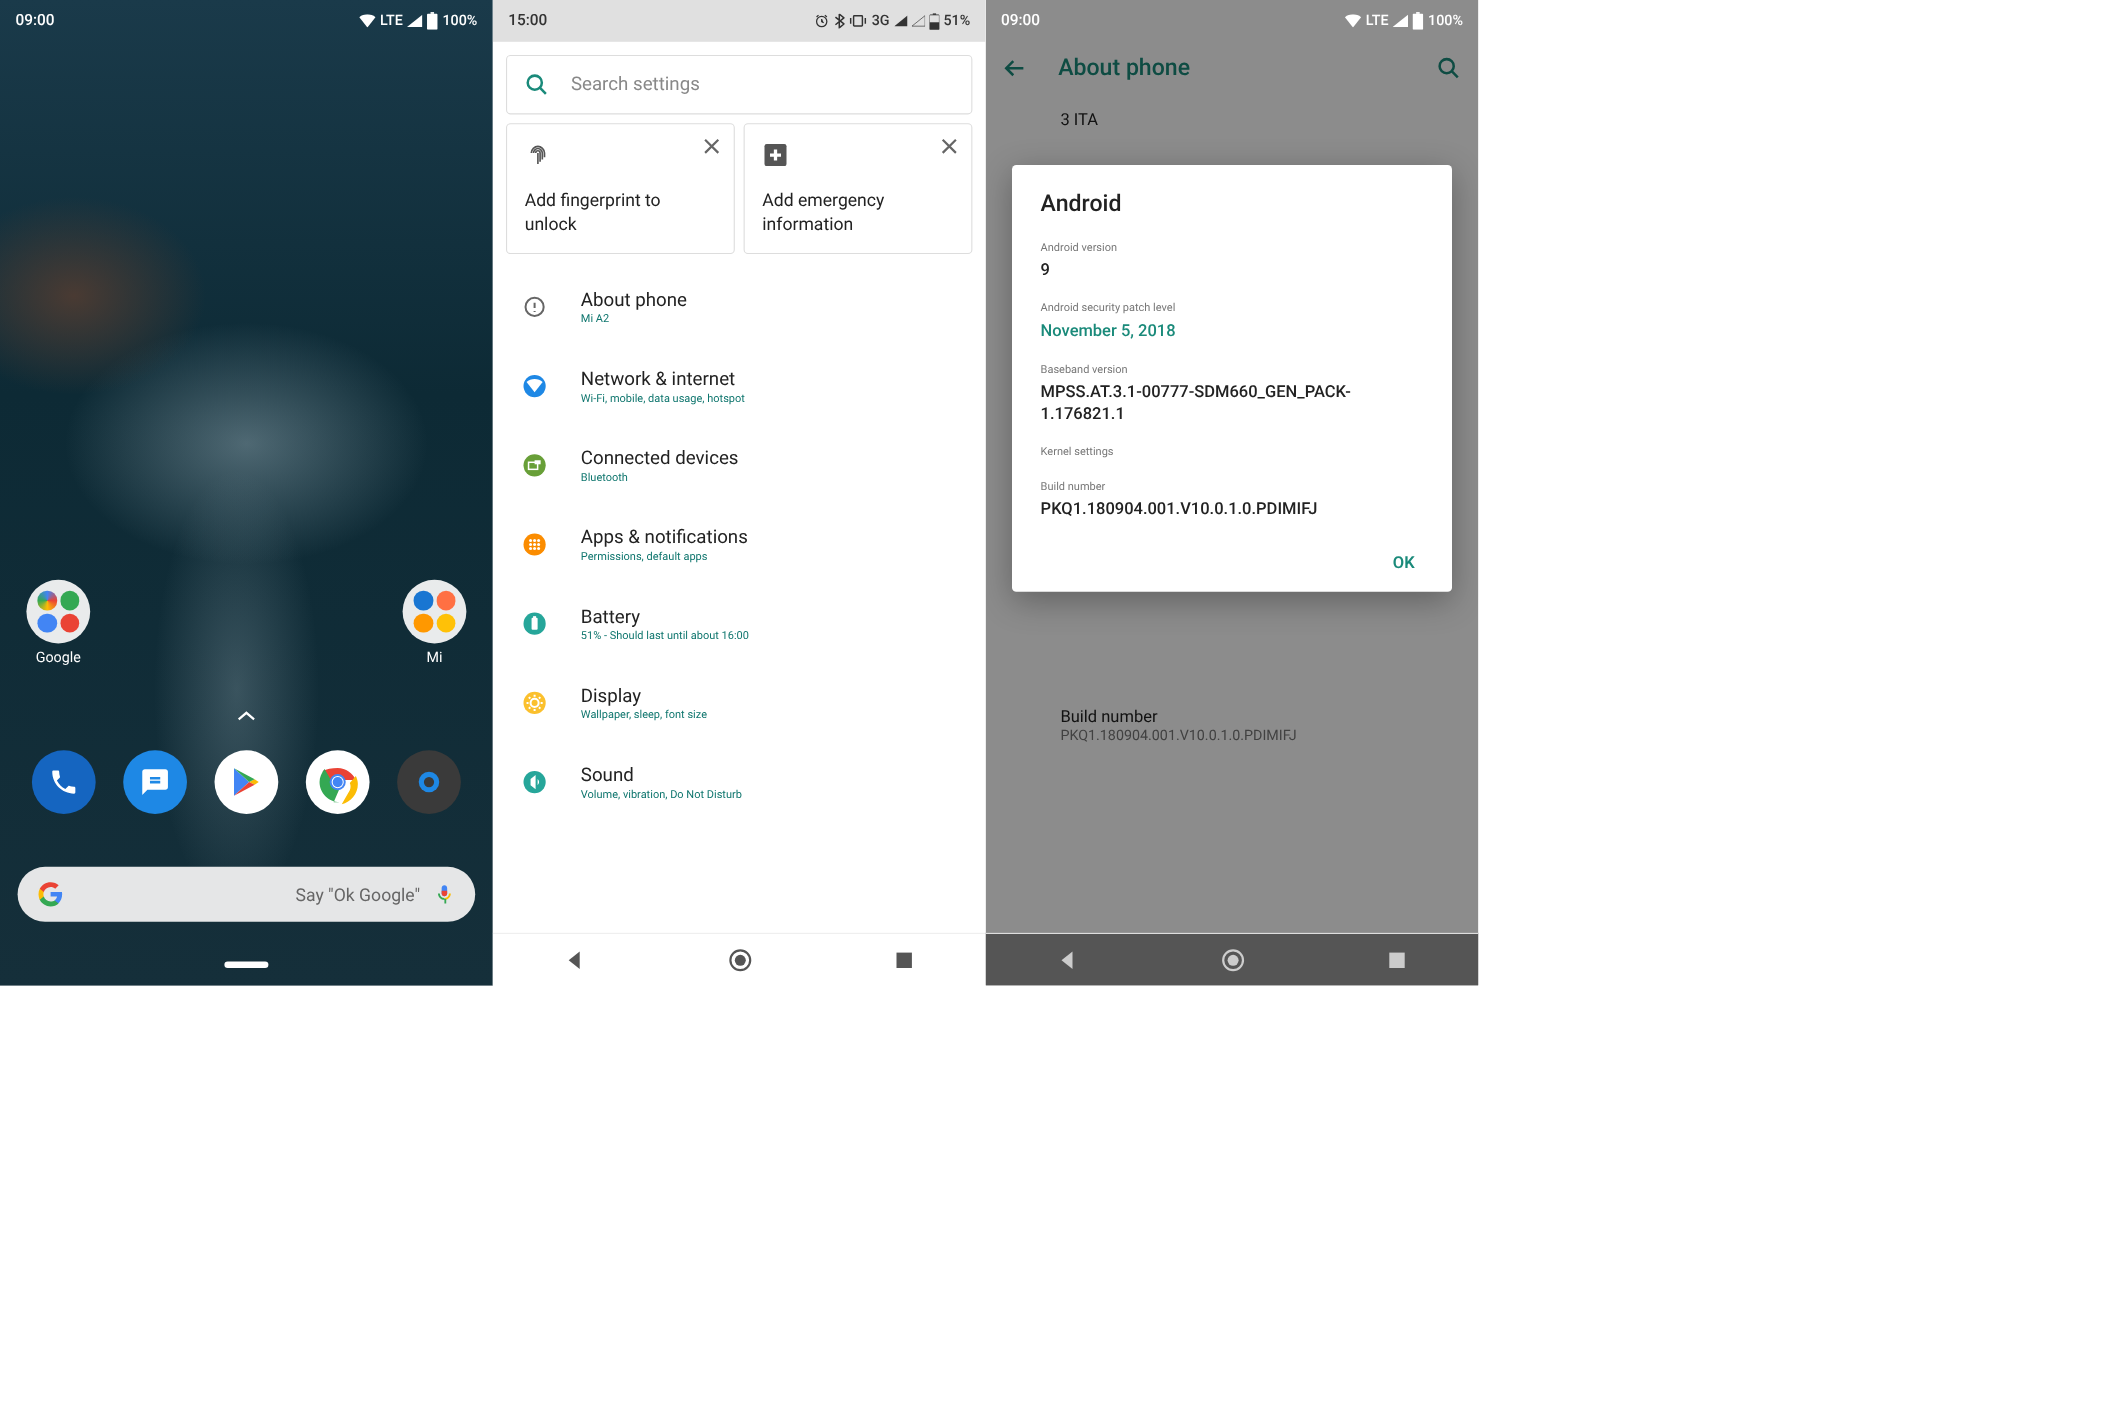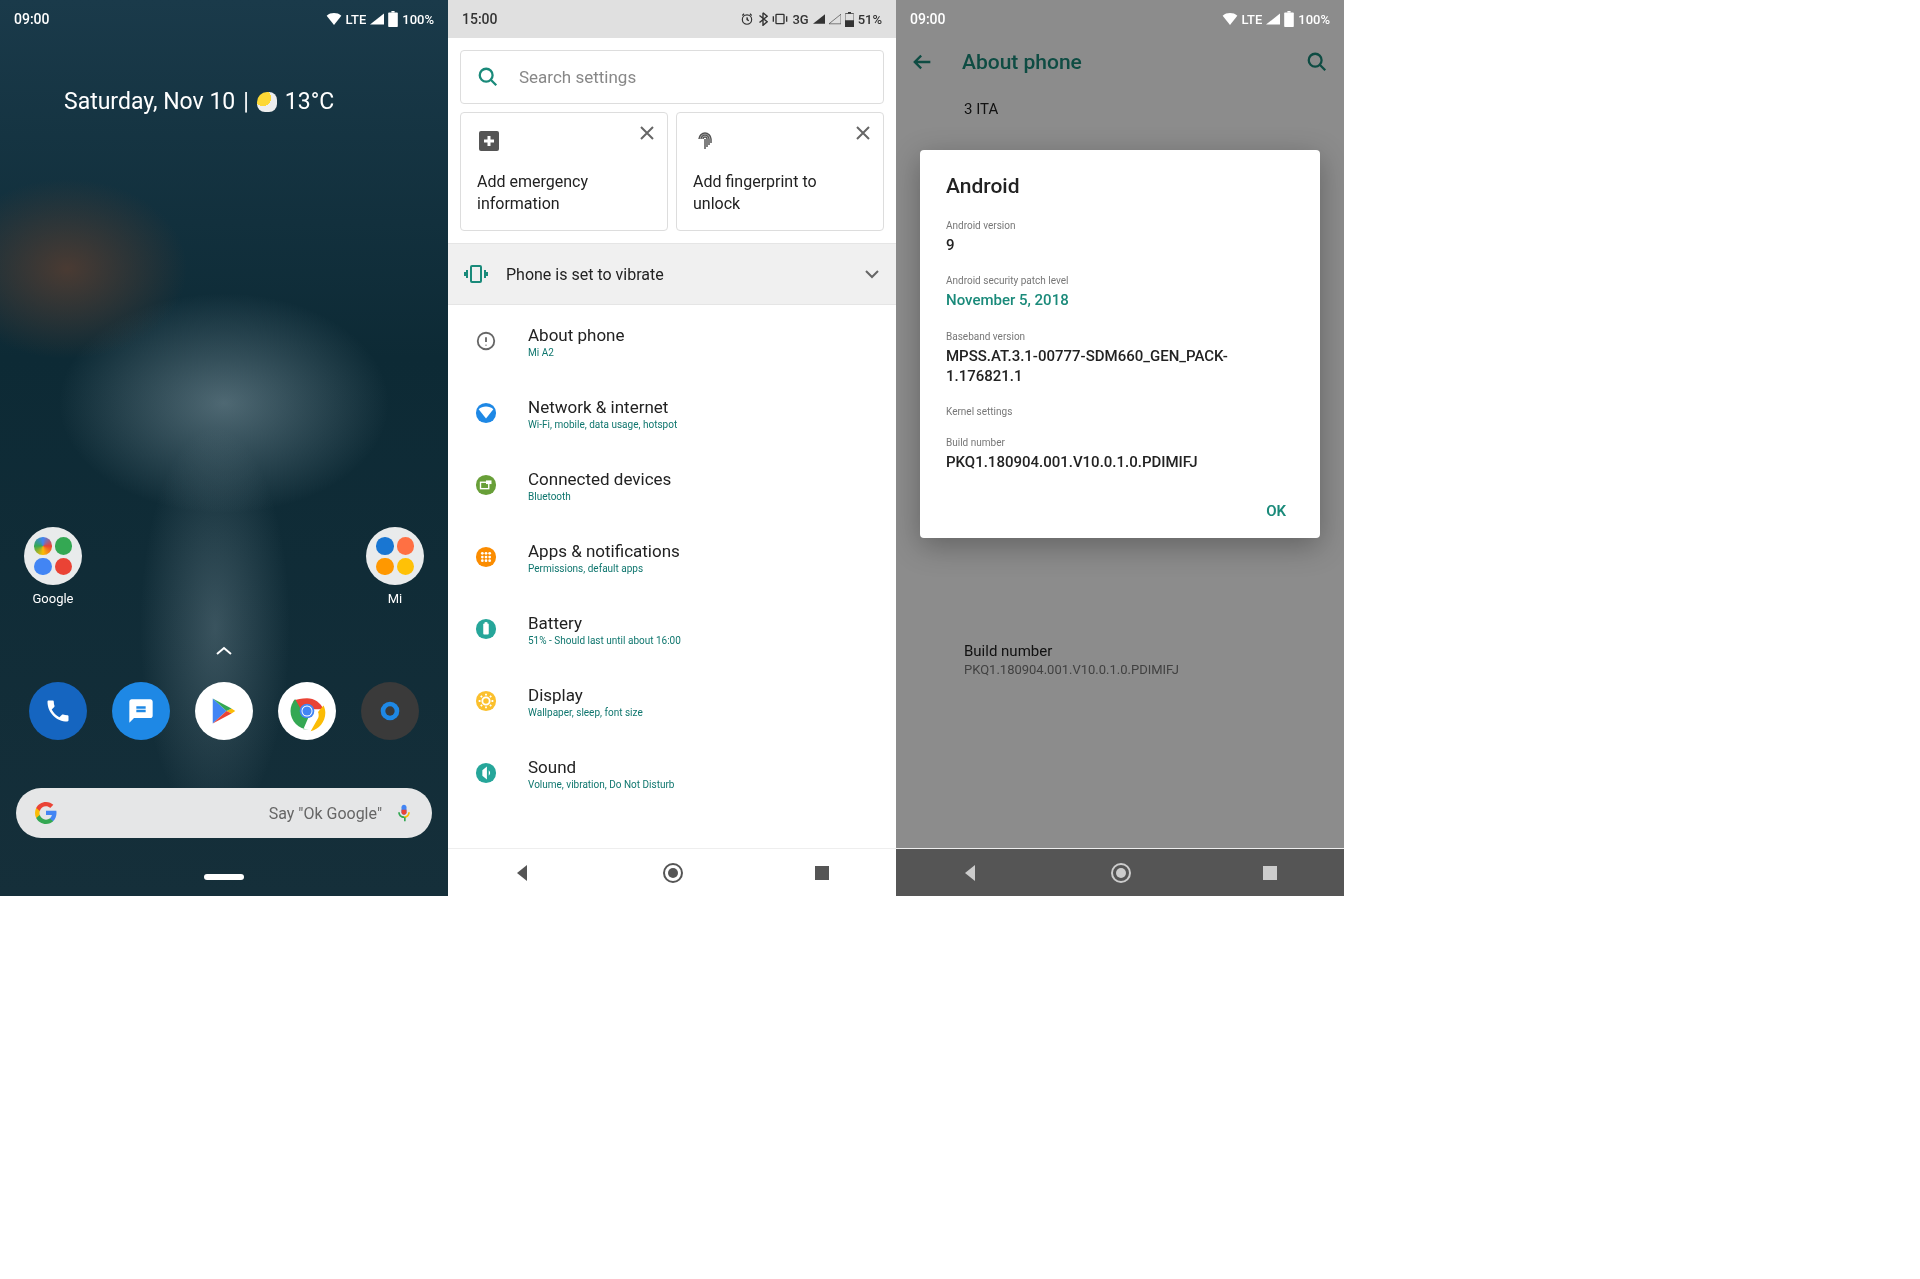--- a/index.html
+++ b/index.html
@@ -91,26 +91,20 @@
       <svg width="14" height="12" viewBox="0 0 20 16">
           <path fill="currentColor" d="M0 16L20 16 20 0z"></path>
         </svg>
       <svg width="10" height="16" viewBox="0 0 12 20">
           <rect fill="currentColor" x="0" y="2" width="12" height="18" rx="1"></rect>
           <rect fill="currentColor" x="4" y="0" width="4" height="2"></rect>
         </svg>
       <span>100%</span>
     </div>
   </div>
-  <div class="weather">
-    <span>Saturday, Nov 10</span>
-    <span>|</span>
-    <span class="weather-icon"></span>
-    <span>13°C</span>
-  </div>
   <div class="folder-row">
     <div class="folder">
       <div class="folder-icon">
         <span style="background:conic-gradient(#4285f4,#ea4335,#fbbc05,#34a853,#4285f4)"></span>
         <span style="background:#34a853"></span>
         <span style="background:#4285f4"></span>
         <span style="background:#ea4335"></span>
       </div>
       <span>Google</span>
     </div>
@@ -220,44 +214,34 @@
         <path stroke="currentColor" stroke-width="2.5" d="M15 15l6 6"></path>
       </svg>
     <span>Search settings</span>
   </div>
   <div class="cards">
     <div class="card">
       <svg class="card-close" width="16" height="16" viewBox="0 0 16 16">
           <path stroke="currentColor" stroke-width="2" d="M2 2l12 12M14 2L2 14"></path>
         </svg>
       <svg class="card-icon" viewBox="0 0 24 24">
-          <rect x="2" y="2" width="20" height="20" rx="2" fill="currentColor"></rect>
-          <path stroke="#fff" stroke-width="3" d="M12 7v10M7 12h10"></path>
-        </svg>
-      <div class="card-text">Add emergency information</div>
+          <path fill="none" stroke="currentColor" stroke-width="1.5" d="M6 10c0-3 3-6 6-6s6 3 6 6v4M8 10c0-2 2-4 4-4s4 2 4 4v6M10 10c0-1 1-2 2-2s2 1 2 2v8M12 10v10"></path>
+        </svg>
+      <div class="card-text">Add fingerprint to unlock</div>
     </div>
     <div class="card">
       <svg class="card-close" width="16" height="16" viewBox="0 0 16 16">
           <path stroke="currentColor" stroke-width="2" d="M2 2l12 12M14 2L2 14"></path>
         </svg>
       <svg class="card-icon" viewBox="0 0 24 24">
-          <path fill="none" stroke="currentColor" stroke-width="1.5" d="M6 10c0-3 3-6 6-6s6 3 6 6v4M8 10c0-2 2-4 4-4s4 2 4 4v6M10 10c0-1 1-2 2-2s2 1 2 2v8M12 10v10"></path>
-        </svg>
-      <div class="card-text">Add fingerprint to unlock</div>
-    </div>
-  </div>
-  <div class="banner">
-    <svg class="banner-icon" width="24" height="24" viewBox="0 0 24 24">
-        <rect x="7" y="4" width="10" height="16" rx="1" fill="none" stroke="currentColor" stroke-width="2"></rect>
-        <path stroke="currentColor" stroke-width="2" d="M3 8v8M21 8v8M1 10v4M23 10v4"></path>
-      </svg>
-    <span>Phone is set to vibrate</span>
-    <svg width="16" height="10" viewBox="0 0 16 10">
-        <path fill="none" stroke="#666" stroke-width="2" d="M2 2l6 6 6-6"></path>
-      </svg>
+          <rect x="2" y="2" width="20" height="20" rx="2" fill="currentColor"></rect>
+          <path stroke="#fff" stroke-width="3" d="M12 7v10M7 12h10"></path>
+        </svg>
+      <div class="card-text">Add emergency information</div>
+    </div>
   </div>
   <div class="list" id="settings-list">
       <div class="li">
         <div class="li-icon">
           <svg viewBox="0 0 24 24">
             <circle cx="12" cy="12" r="9" fill="none" stroke="#666" stroke-width="2"></circle>
             <path stroke="#666" stroke-width="2" d="M12 8v5M12 16v1"></path>
           </svg>
         </div>
     <div class="li-text">

